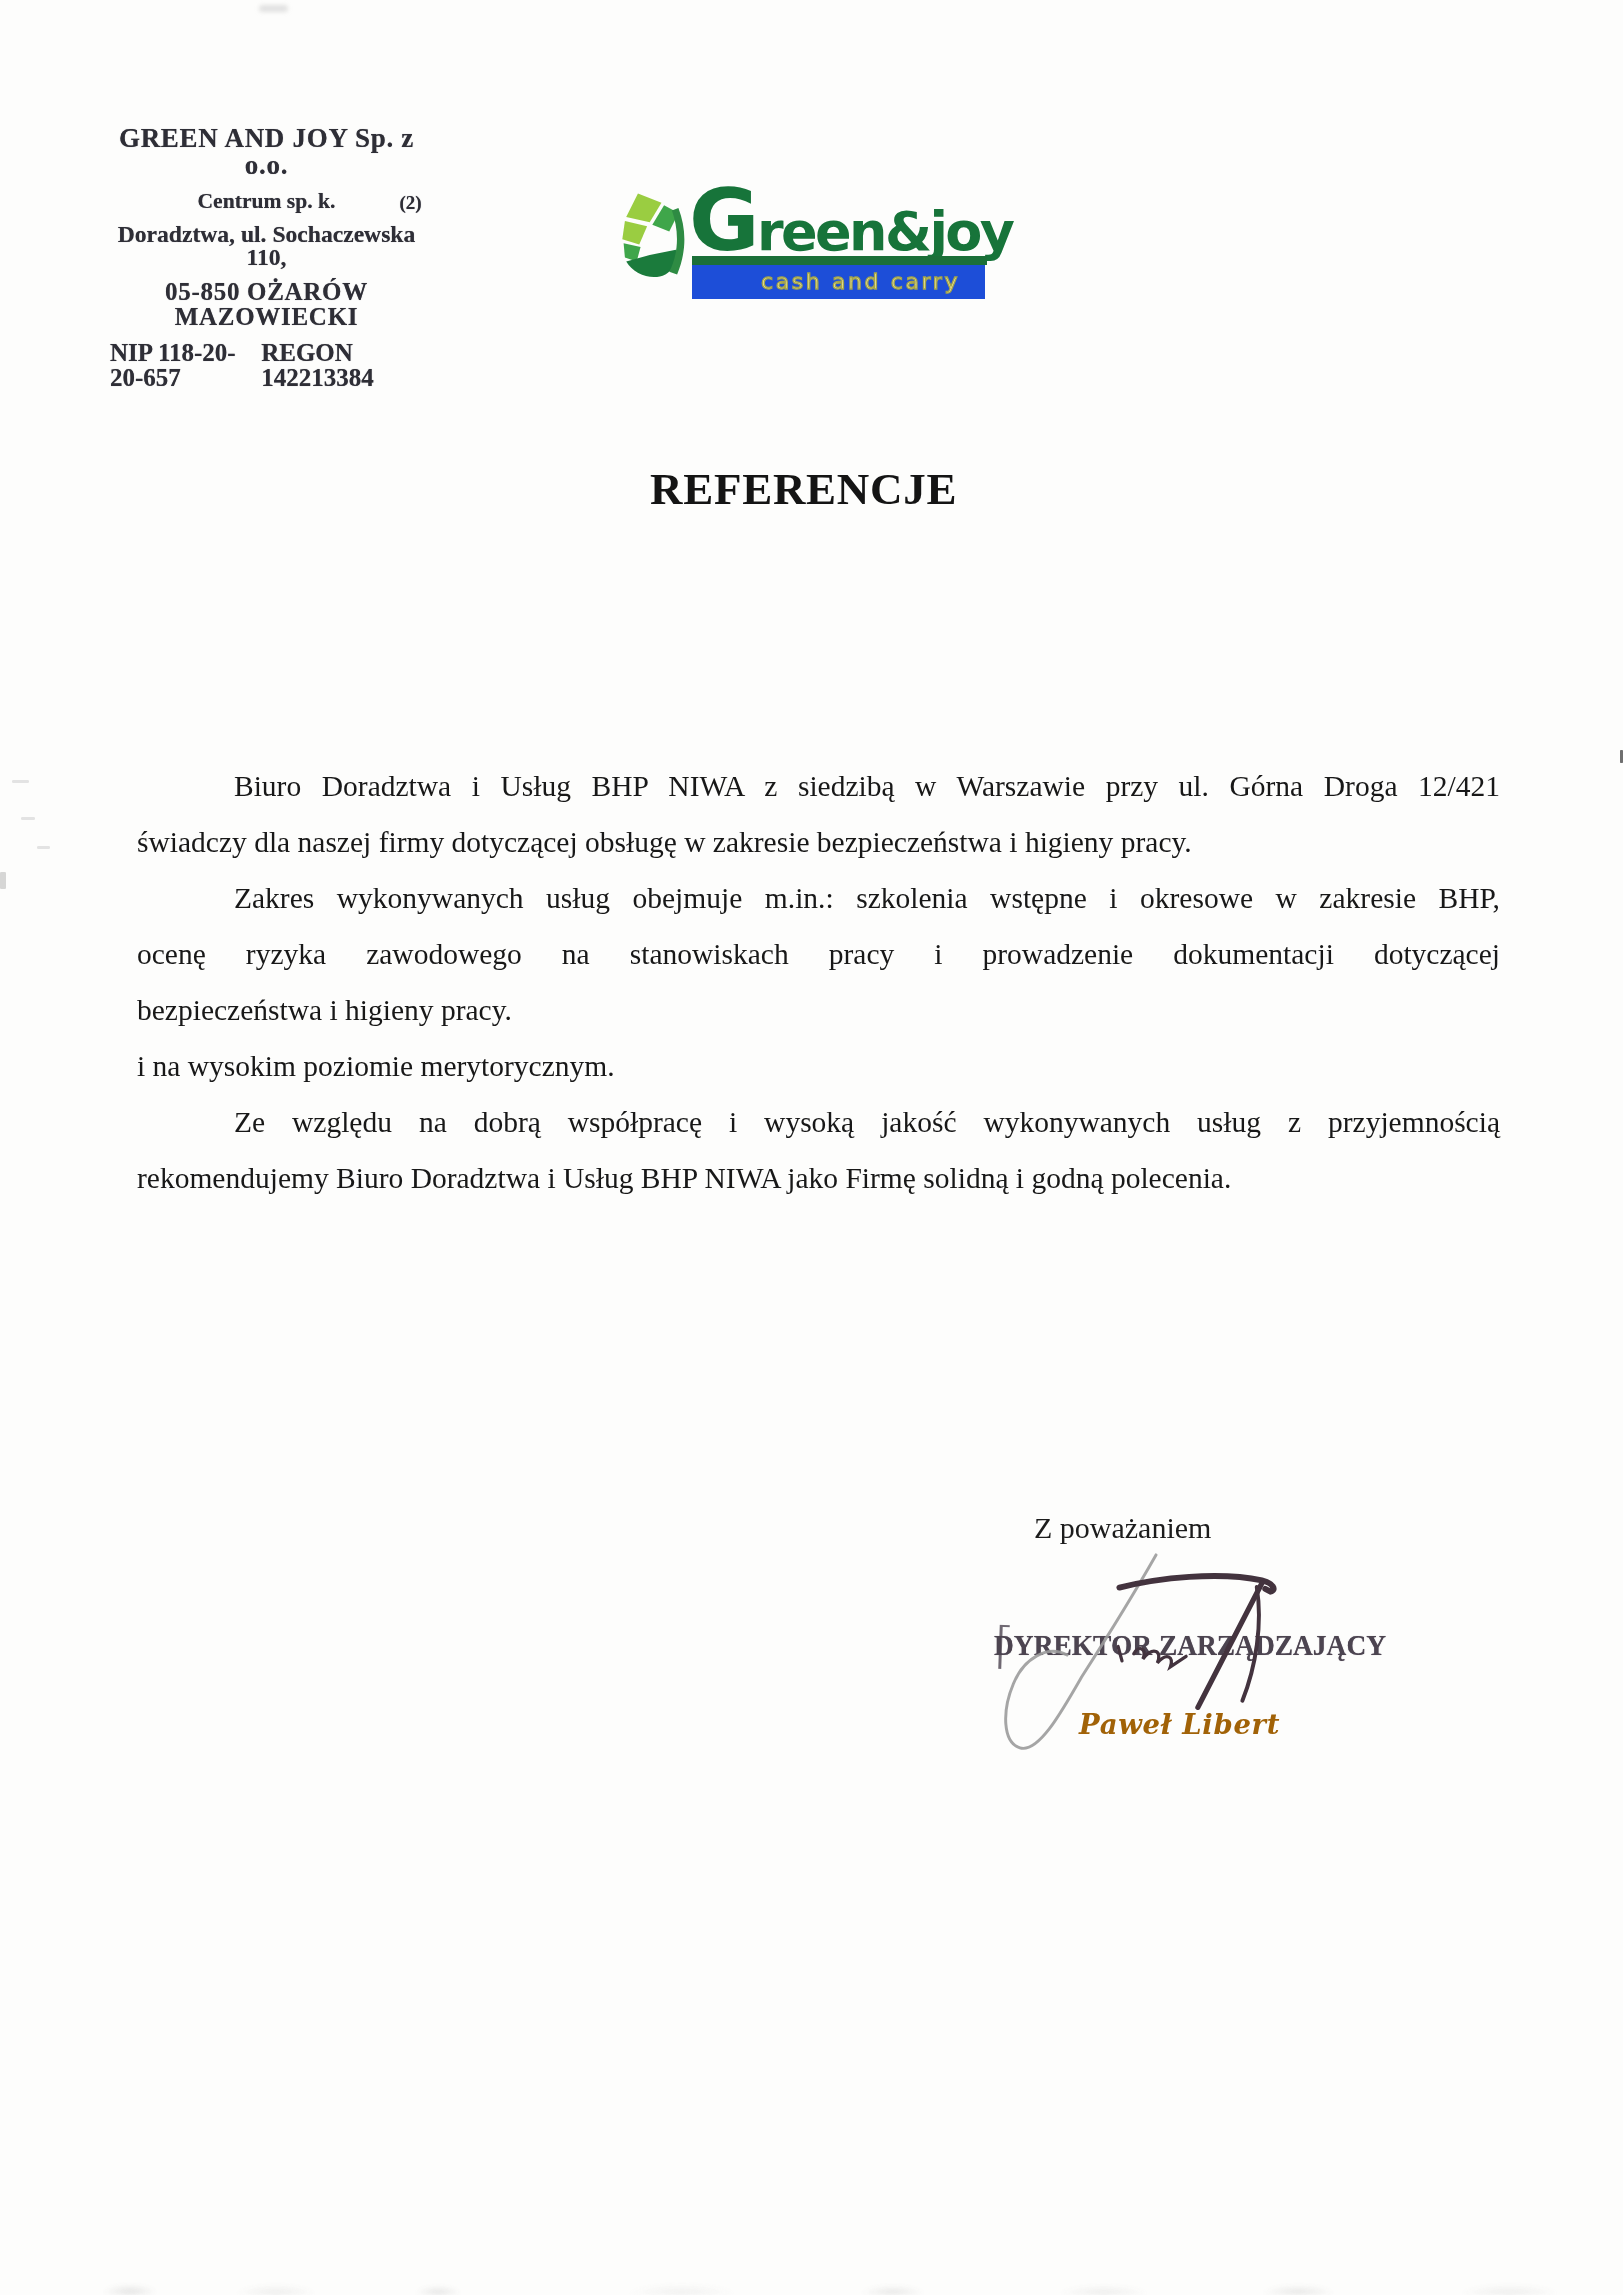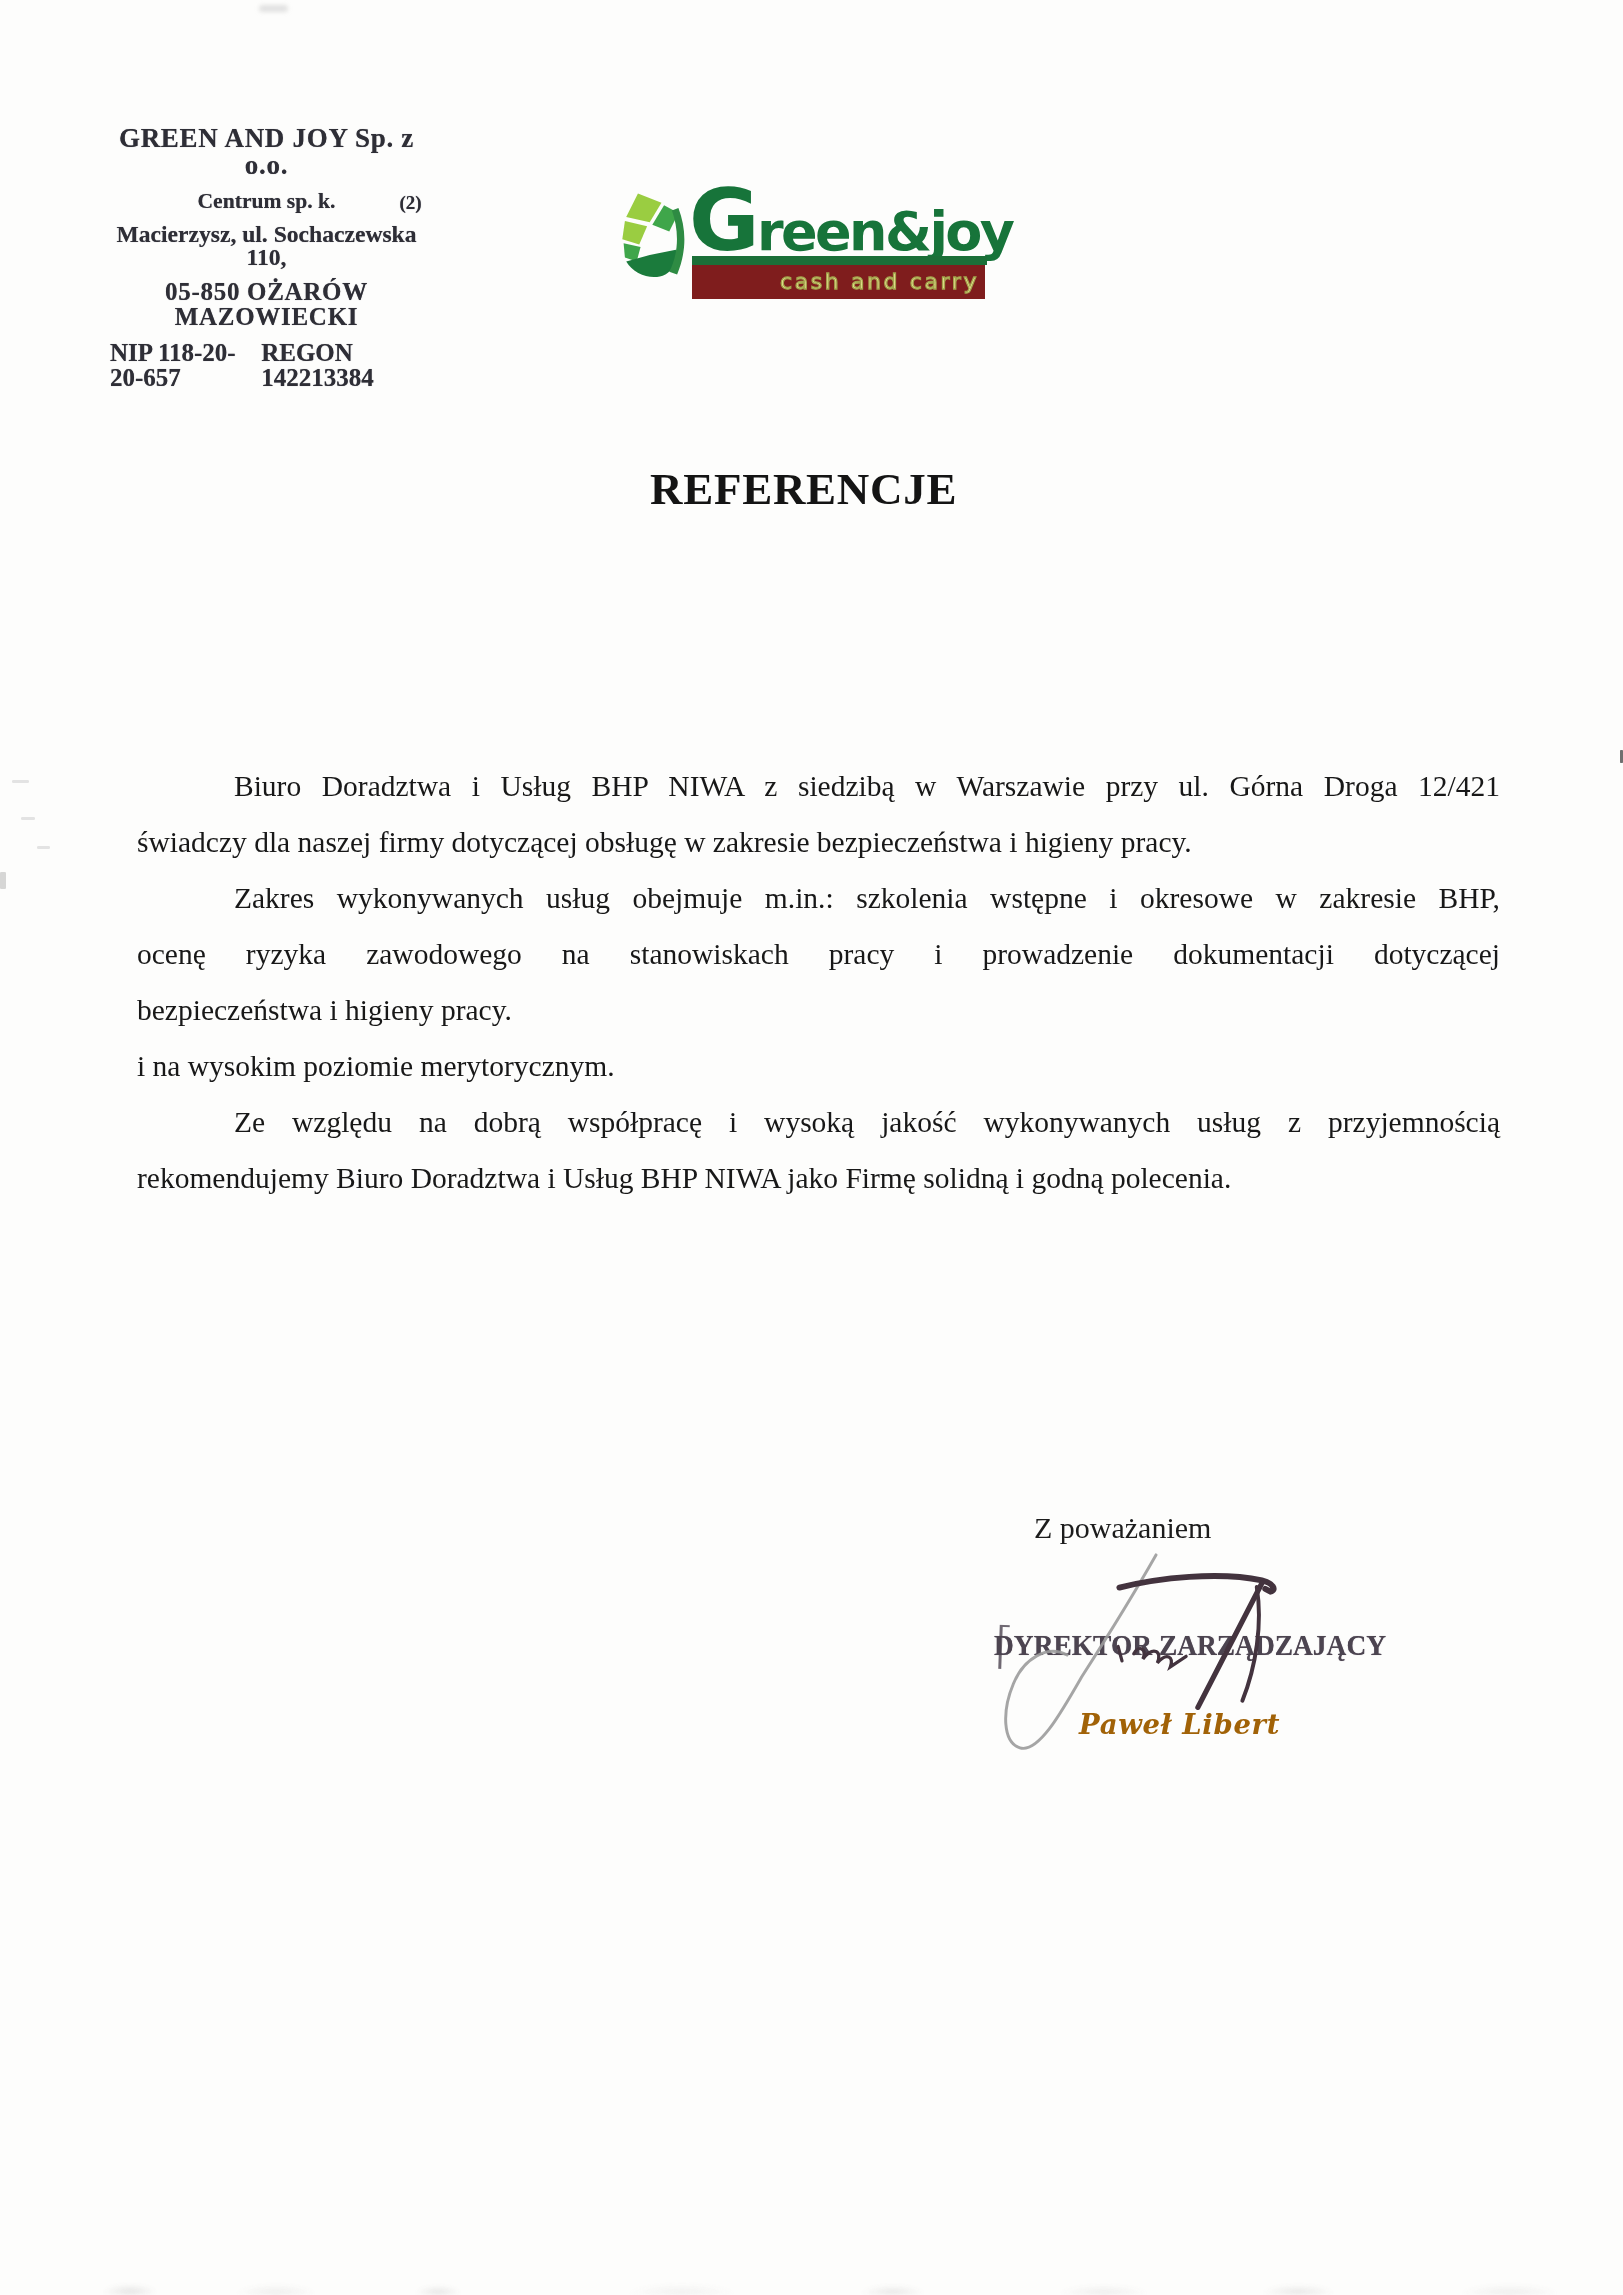--- a/index.html
+++ b/index.html
@@ -32,22 +32,22 @@
   .wordmark{
     position:absolute;left:68px;top:0;height:72px;
     display:flex;align-items:baseline;
     font-family:"DejaVu Sans", sans-serif;font-weight:bold;
     color:#17743a;letter-spacing:-2.6px;white-space:nowrap;
   }
   .wordmark .wm-g{font-size:86px;line-height:65px;}
   .wordmark .wm-rest{font-size:54px;}
   .logo-underline{position:absolute;left:71px;top:68px;width:295px;height:9.2px;background:#1b6f38;}
   .logo-bar{
-    position:absolute;left:71px;top:77px;width:293px;height:34px;background:#7f1d1d;
-    display:flex;align-items:center;justify-content:flex-end;padding-right:6px;box-sizing:border-box;
+    position:absolute;left:71px;top:77px;width:293px;height:34px;background:#1d4ed8;
+    display:flex;align-items:center;justify-content:flex-end;padding-right:25px;box-sizing:border-box;
   }
   .logo-tagline{
     font-family:"DejaVu Sans", sans-serif;font-size:22px;letter-spacing:2.6px;
     color:#f7f0a0;-webkit-text-stroke:1.3px #a3a44c;line-height:1;
   }
 
   
   .title{
     position:absolute;left:0;top:467px;width:100%;text-align:center;
     font-size:45px;font-weight:bold;letter-spacing:0.7px;color:#141414;
@@ -120,21 +120,21 @@
 <body>
 
 <div class="page">
 
   <div class="stamp-header">
     <div class="stamp-line stamp-l1">GREEN AND JOY Sp. z o.o.</div>
     <div class="stamp-line stamp-l2">
       <span>Centrum sp. k.</span>
       <span class="copy-no">(2)</span>
     </div>
-    <div class="stamp-line stamp-l3">Macierzysz, ul. Sochaczewska 110,</div>
+    <div class="stamp-line stamp-l3">Doradztwa, ul. Sochaczewska 110,</div>
     <div class="stamp-line stamp-l4">05-850 OŻARÓW MAZOWIECKI</div>
     <div class="stamp-line stamp-l5">
       <span>NIP 118-20-20-657</span>
       <span>REGON 142213384</span>
     </div>
   </div>
 
   <div class="logo">
     <svg class="leaf" viewBox="0 0 118 140" aria-hidden="true">
       <polygon points="26,8 62,22 44,52 8,44" fill="#9acd41"></polygon>

